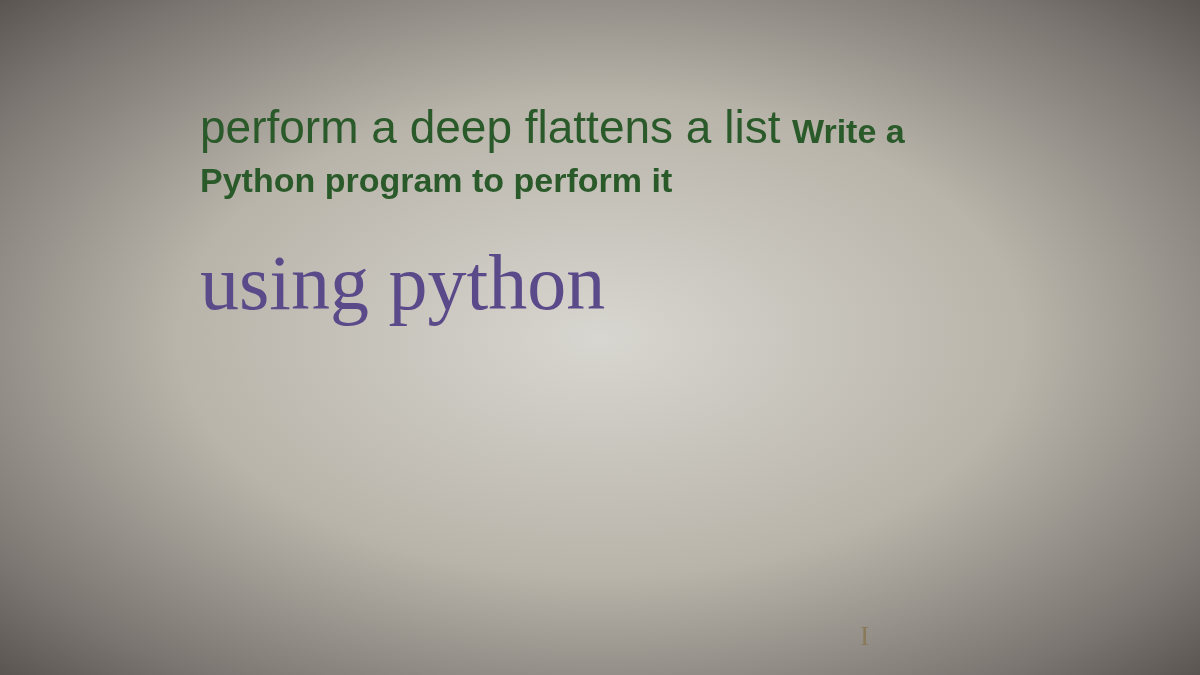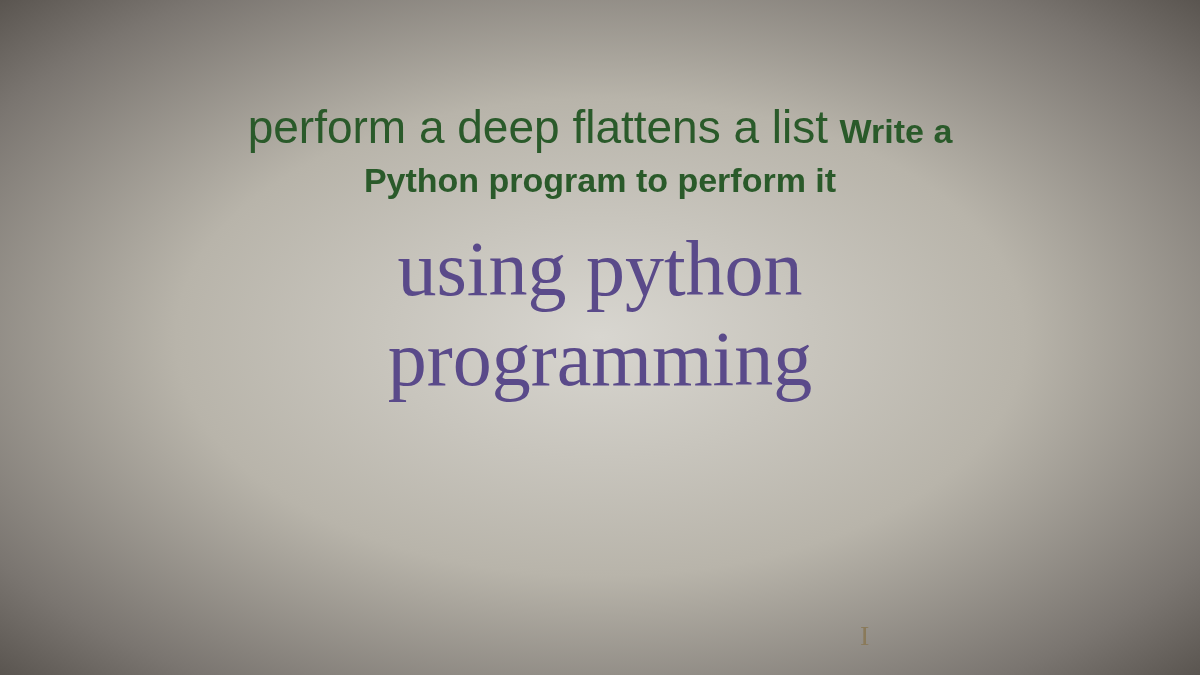--- a/index.html
+++ b/index.html
@@ -1,19 +1,18 @@
 <!DOCTYPE html>
 <html><head>
   <meta charset="utf-8">
   <style>
     * {
       margin: 0;
       padding: 0;
       box-sizing: border-box;
-      text-align: center;
     }
     body {
       width: 1200px;
       height: 675px;
       background: radial-gradient(ellipse at center, #d8d6d0 0%, #b8b4aa 50%, #7a7570 85%, #5a5550 100%);
       overflow: hidden;
       position: relative;
       font-family: Georgia, 'Times New Roman', serif;
     }
     .content {
@@ -36,21 +35,21 @@
       font-family: Helvetica, Arial, sans-serif;
       color: #2a5a2a;
       font-size: 34px;
       font-weight: 700;
     }
     .line2 {
       font-family: Helvetica, Arial, sans-serif;
       color: #2a5a2a;
       font-size: 34px;
       font-weight: 700;
-      margin-bottom: 24px;
+      margin-bottom: 38px;
     }
     .body-text {
       font-family: Georgia, 'Times New Roman', serif;
       font-size: 78px;
       line-height: 1.15;
       color: #5a4a8a;
       font-weight: 400;
     }
     .cursor {
       position: absolute;
@@ -65,17 +64,16 @@
 <body>
 
 <div class="content">
   <div class="line1">
     <span class="sans-green">perform a deep flattens a list</span>
     <span class="sans-green-bold">Write a</span>
   </div>
   <div class="line2">Python program to perform it</div>
   <div class="body-text">
     <div>using python</div>
-    <div>programming</div>
   </div>
 </div>
 
 <div class="cursor">I</div>
 
 </body></html>

